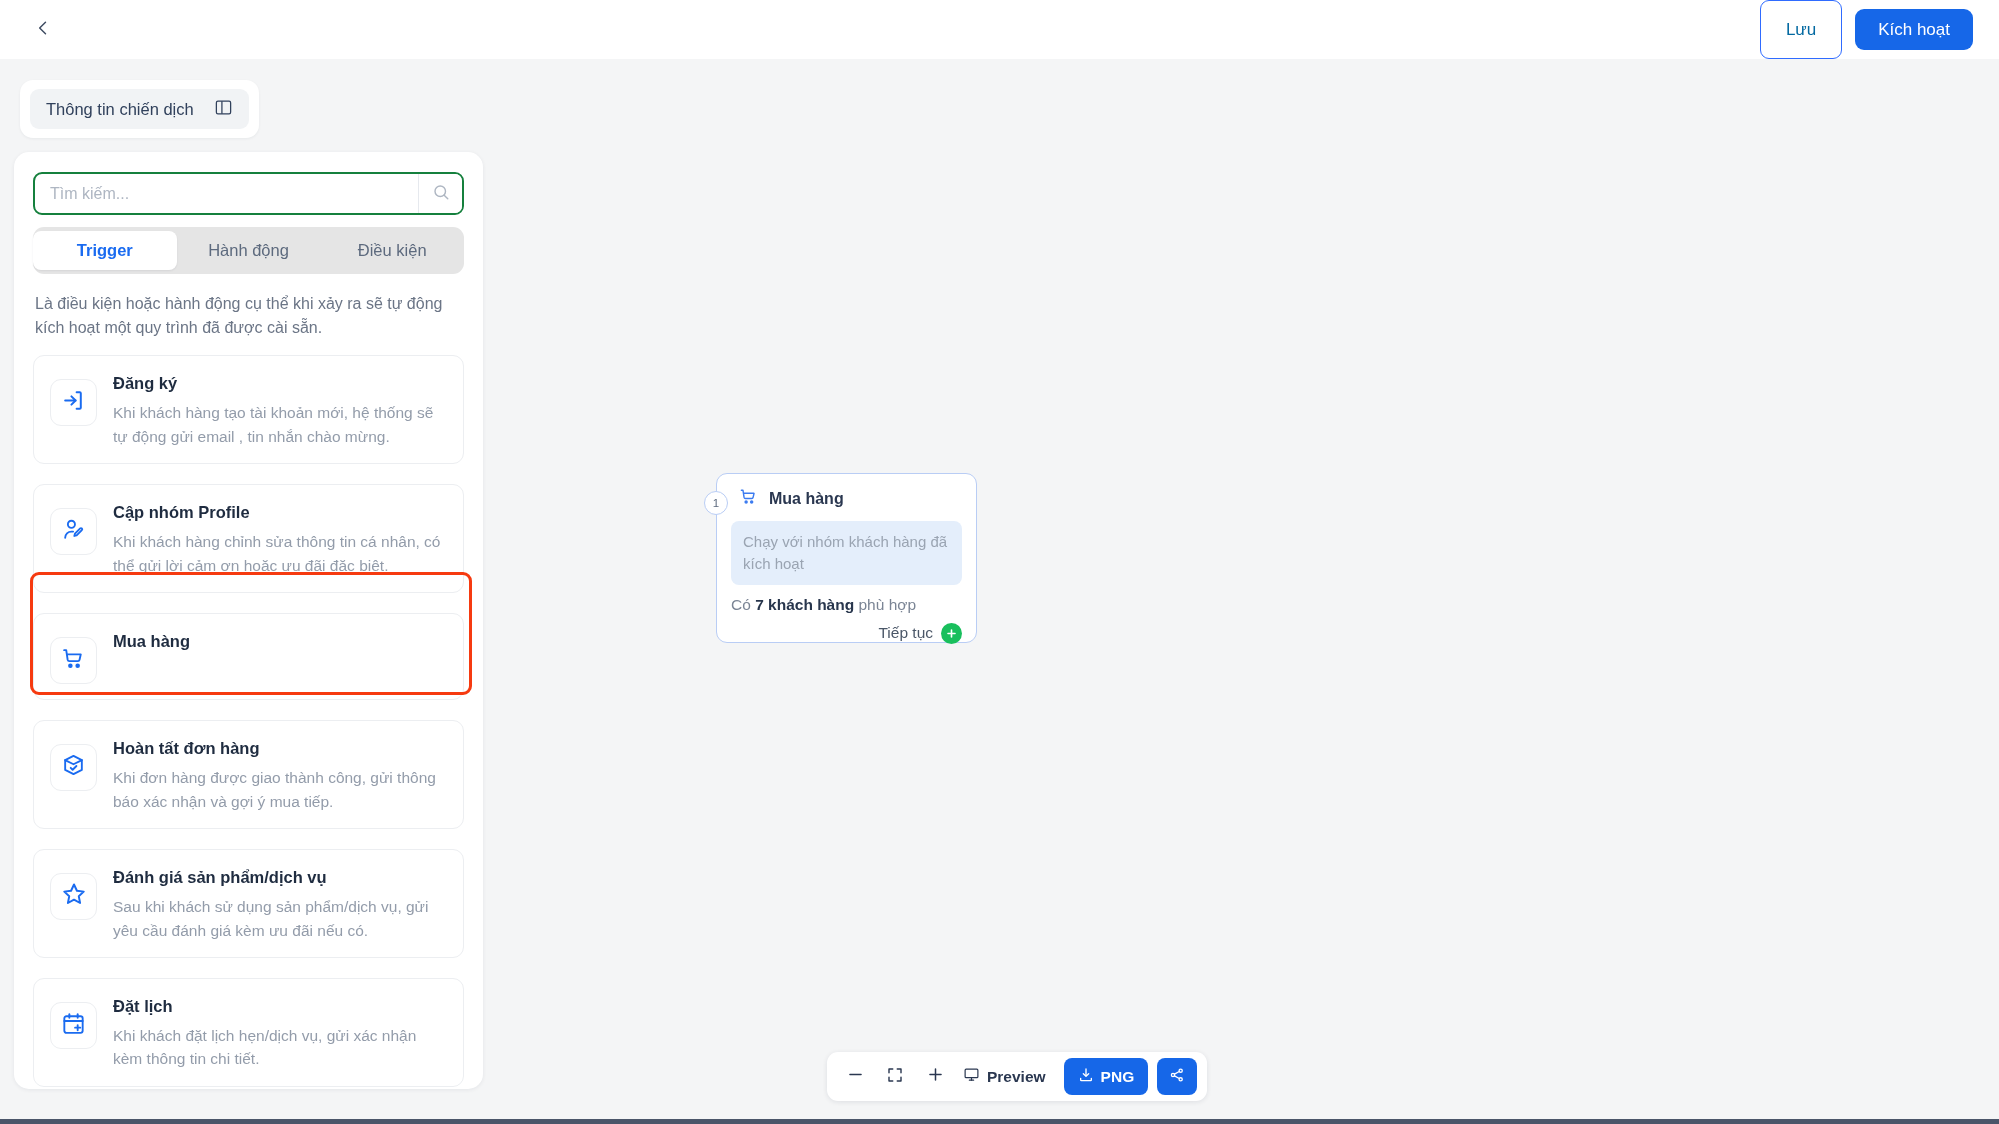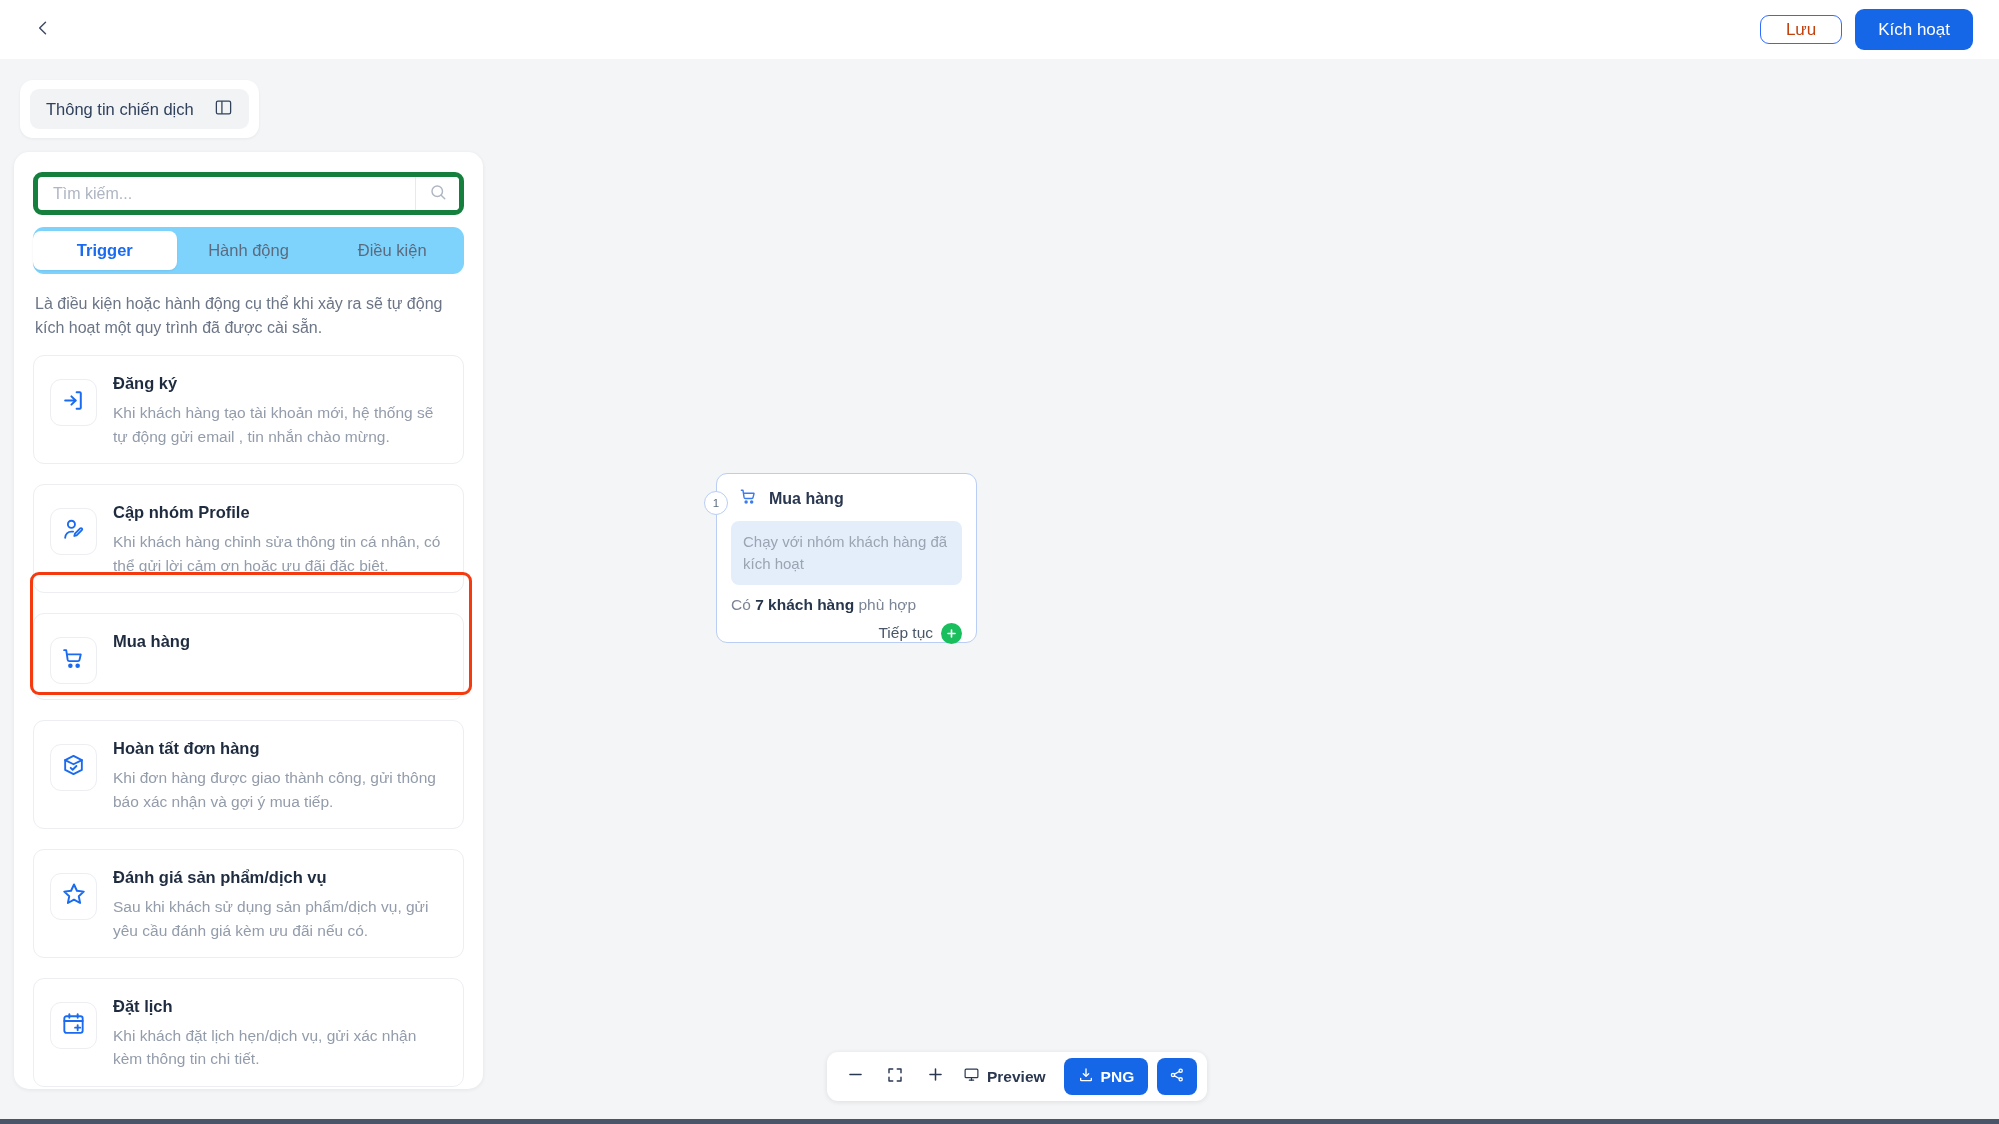--- a/index.html
+++ b/index.html
@@ -21,22 +21,22 @@
     width: 34px; height: 34px; display: flex; align-items: center; justify-content: center;
     cursor: pointer;
   }
   .topbar-actions { display: flex; align-items: center; gap: 13px; }
   .btn {
     font-size: 17px; border-radius: 9px; cursor: pointer;
     display: flex; align-items: center; justify-content: center;
     font-family: "Liberation Sans", sans-serif;
   }
   .btn-outline {
-    height: 29px; padding: 0 25px; border: 1.4px solid #2f6bff;
-    color: #c2410c; background: #ffffff;
+    height: 59px; padding: 0 25px; border: 1.4px solid #2f6bff;
+    color: #0369a1; background: #ffffff;
   }
   .btn-primary {
     height: 41px; padding: 0 23px; border: none;
     color: #ffffff; background: #1667e8;
   }
 
   
   .info-tab-wrap {
     position: absolute; left: 20px; top: 80px;
     background: #ffffff; border-radius: 13px;
@@ -54,37 +54,37 @@
   .panel {
     position: absolute; left: 14px; top: 152px;
     width: 469px; height: 937px;
     background: #ffffff; border-radius: 15px;
     box-shadow: 0 1px 4px rgba(20,30,55,0.07);
     padding: 20px 19px 0 19px;
     overflow: hidden;
   }
   .search-row {
     display: flex; align-items: stretch;
-    border: 5px solid #15803d; border-radius: 9px; height: 43px;
+    border: 2px solid #15803d; border-radius: 9px; height: 43px;
     overflow: hidden; background: #fff;
   }
   .search-input {
     flex: 1; border: none; outline: none; padding: 0 15px;
     font-size: 16px; color: #7d8797; font-family: "Liberation Sans", sans-serif;
     background: transparent;
   }
   .search-input::placeholder { color: #aeb6c2; }
   .search-btn {
     width: 44px; border-left: 1px solid #e6e9ee;
     display: flex; align-items: center; justify-content: center;
     background: #fff; cursor: pointer;
   }
 
   .tabs {
-    margin-top: 12px; background: #7dd3fc; border-radius: 11px;
+    margin-top: 12px; background: #e5e5e5; border-radius: 11px;
     height: 47px; display: flex; align-items: center; 
   }
   .tab {
     flex: 1; height: 39px; border-radius: 8px;
     display: flex; align-items: center; justify-content: center;
     font-size: 16.5px; color: #5d6a7e; cursor: pointer;
   }
   .tab.active {
     background: #ffffff; color: #1a6bf0; font-weight: bold;
     box-shadow: 0 1px 2px rgba(20,30,55,0.08);

